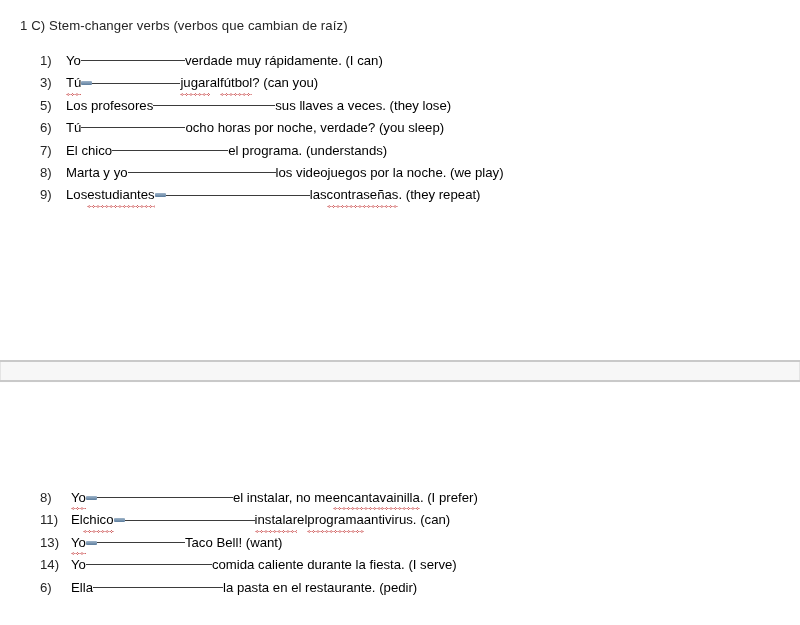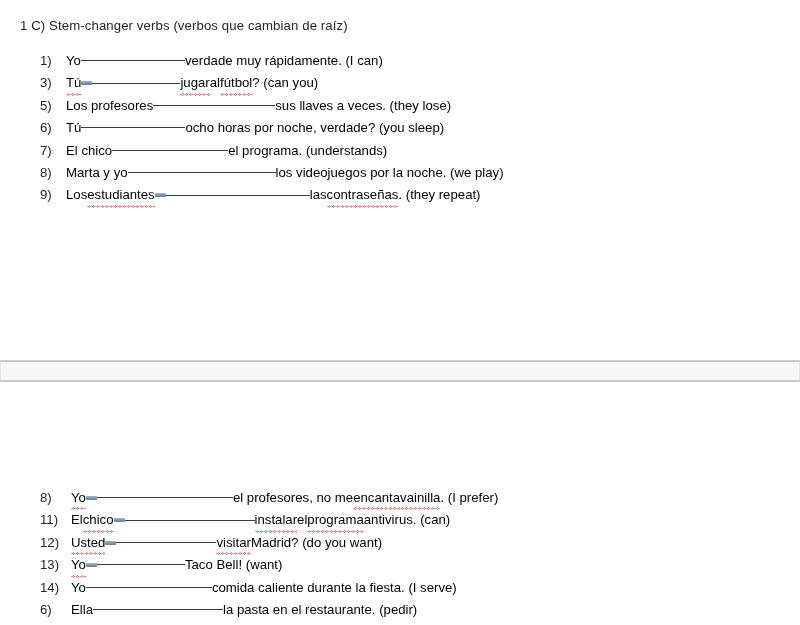--- a/index.html
+++ b/index.html
@@ -193,22 +193,21 @@
 
   <div id="page-divider">
     <div class="rule-top"></div>
     <div class="band"></div>
     <div class="rule-bottom"></div>
     <div class="hairline"></div>
   </div>
 
   <div class="page-section" id="section-bottom">
     <ul class="item-list" id="list-bottom" style="top: 105px;">
-        <li class="q-item"><span class="q-num">8)</span><span class="sp q-text">Yo</span><span class="mark"></span><span class="blank" style="width: 136px;">&nbsp;</span><span class="q-text"> el profesores, no me </span><span class="sp q-text">encanta</span><span class="q-text"> </span><span class="sp q-text">vainilla</span><span class="q-text">. (I prefer)</span></li>
+        <li class="q-item"><span class="q-num">8)</span><span class="sp q-text">Yo</span><span class="mark"></span><span class="blank" style="width: 136px;">&nbsp;</span><span class="q-text"> el instalar, no me </span><span class="sp q-text">encanta</span><span class="q-text"> </span><span class="sp q-text">vainilla</span><span class="q-text">. (I prefer)</span></li>
         <li class="q-item"><span class="q-num">11)</span><span class="q-text">El </span><span class="sp q-text">chico</span><span class="mark"></span><span class="blank" style="width: 130px;">&nbsp;</span><span class="q-text"> </span><span class="sp q-text">instalar</span><span class="q-text"> el </span><span class="sp q-text">programa</span><span class="q-text"> antivirus. (can)</span></li>
-        <li class="q-item"><span class="q-num">12)</span><span class="sp q-text">Usted</span><span class="mark"></span><span class="blank" style="width: 100px;">&nbsp;</span><span class="q-text"> </span><span class="sp q-text">visitar</span><span class="q-text"> Madrid? (do you want)</span></li>
         <li class="q-item"><span class="q-num">13)</span><span class="sp q-text">Yo</span><span class="mark"></span><span class="blank" style="width: 88px;">&nbsp;</span><span class="q-text"> Taco Bell! (want)</span></li>
         <li class="q-item"><span class="q-num">14)</span><span class="q-text">Yo </span><span class="blank" style="width: 126px;">&nbsp;</span><span class="q-text"> comida caliente durante la fiesta.  (I serve)</span></li>
         <li class="q-item"><span class="q-num">6)</span><span class="q-text">Ella </span><span class="blank" style="width: 130px;">&nbsp;</span><span class="q-text"> la pasta en el restaurante.  (pedir)</span></li>
       </ul>
   </div>
 
 </div>
 
 </body></html>

